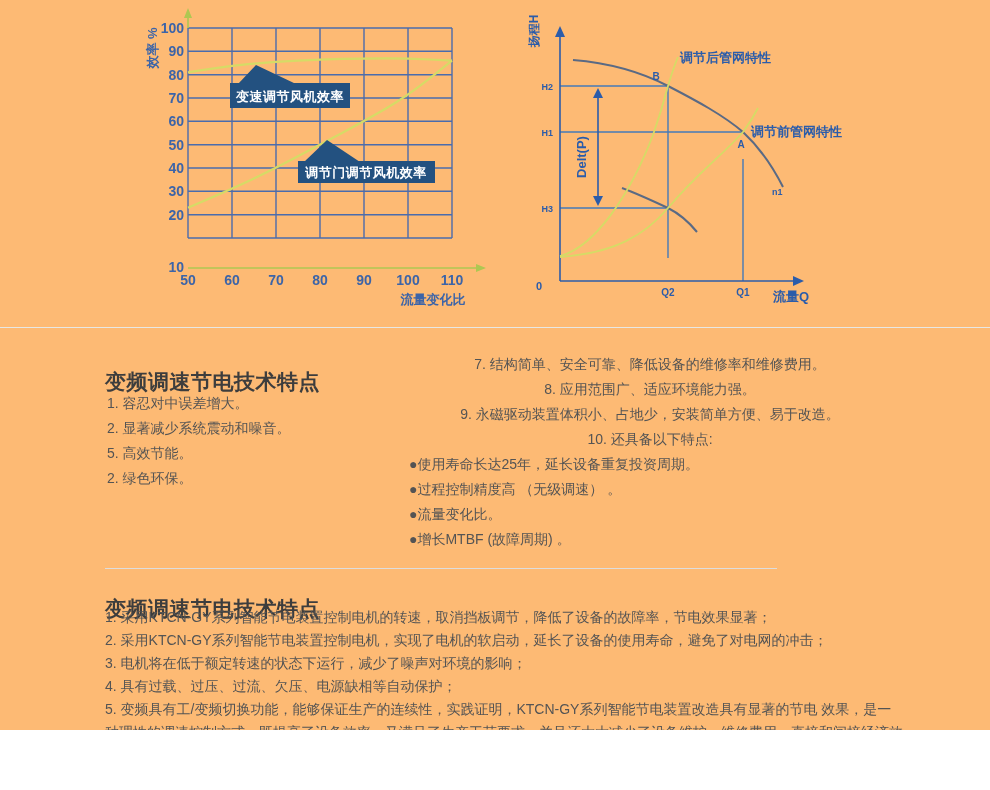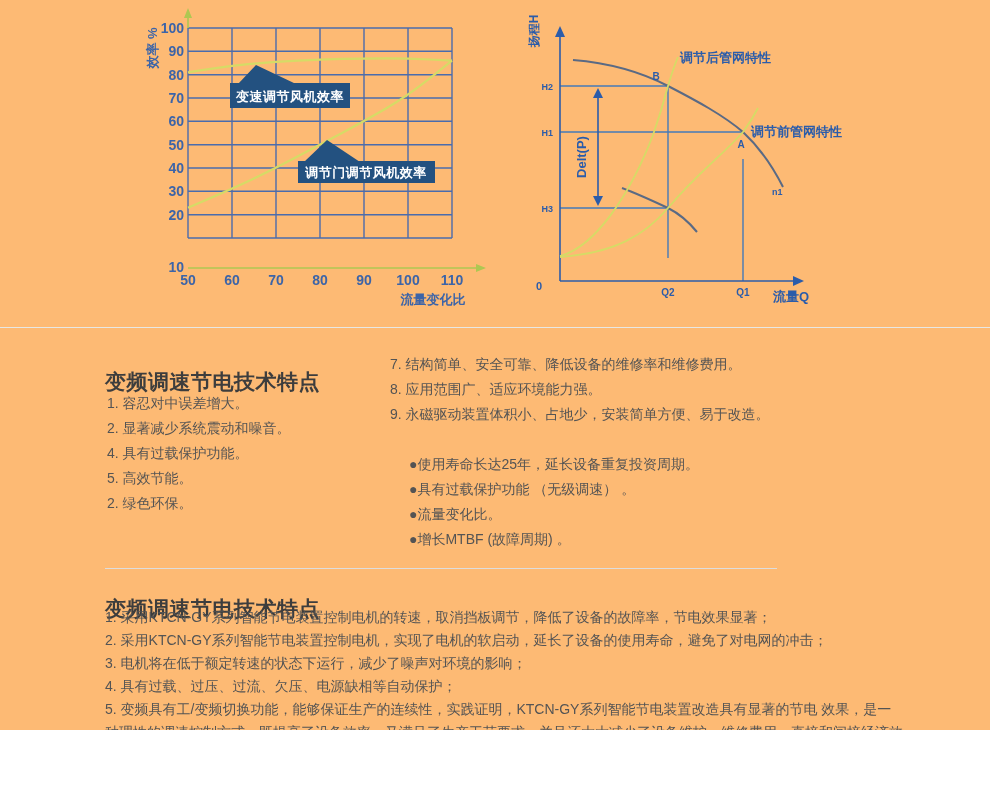--- a/index.html
+++ b/index.html
@@ -21,21 +21,21 @@
   .paxis{stroke:#2b5caa;stroke-width:1.6;}
   .pump{fill:none;stroke:#5a6a84;stroke-width:2;}
   .net{fill:none;stroke:#d6db66;stroke-width:1.8;}
   
   .sec-title{position:absolute;font-size:21px;color:#3d3d3d;letter-spacing:.5px;}
   #s1-title{left:105px;top:351px;}
   #s2-title{left:105px;top:578px;}
   .col{position:absolute;font-size:14px;color:#545454;}
   #s1-left{left:107px;top:391px;width:280px;}
   #s1-left .li{line-height:25px;}
-  #s1-right{left:390px;top:352px;width:520px;}
+  #s1-right{left:390px;top:352px;width:520px;text-align:center;}
   #s1-right .li{line-height:25px;}
   #s1-bullets{left:400px;top:452px;width:520px;margin-left:9px;}
   #s1-bullets .li{line-height:25px;}
   #s2-items{left:105px;top:606px;width:800px;}
   #s2-items .li{line-height:23px;}
 </style>
 </head>
 <body>
 
 <div class="page">
@@ -140,32 +140,32 @@
     <text class="p-lab" x="216" y="143" text-anchor="middle" font-size="10">A</text>
     <text class="p-lab" x="247" y="190" font-size="9">n1</text>
   </svg>
 
   <div class="sep-full"></div>
 
   <h2 class="sec-title" id="s1-title">变频调速节电技术特点</h2>
   <div class="col" id="s1-left">
       <div class="li">1. 容忍对中误差增大。</div>
       <div class="li">2. 显著减少系统震动和噪音。</div>
-      <div class="li">4. 具有过载保护功能。</div>
       <div class="li">5. 高效节能。</div>
       <div class="li">2. 绿色环保。</div>
     </div>
   <div class="col" id="s1-right">
       <div class="li">7. 结构简单、安全可靠、降低设备的维修率和维修费用。</div>
       <div class="li">8. 应用范围广、适应环境能力强。</div>
       <div class="li">9. 永磁驱动装置体积小、占地少，安装简单方便、易于改造。</div>
+      <div class="li">10. 还具备以下特点:</div>
     </div>
   <div class="col" id="s1-bullets">
       <div class="li">●使用寿命长达25年，延长设备重复投资周期。</div>
-      <div class="li">●具有过载保护功能 （无级调速） 。</div>
+      <div class="li">●过程控制精度高 （无级调速） 。</div>
       <div class="li">●流量变化比。</div>
       <div class="li">●增长MTBF (故障周期) 。</div>
     </div>
 
   <div class="sep-part"></div>
 
   <h2 class="sec-title" id="s2-title">变频调速节电技术特点</h2>
   <div class="col" id="s2-items">
       <div class="li">1. 采用KTCN-GY系列智能节电装置控制电机的转速，取消挡板调节，降低了设备的故障率，节电效果显著；</div>
       <div class="li">2. 采用KTCN-GY系列智能节电装置控制电机，实现了电机的软启动，延长了设备的使用寿命，避免了对电网的冲击；</div>

